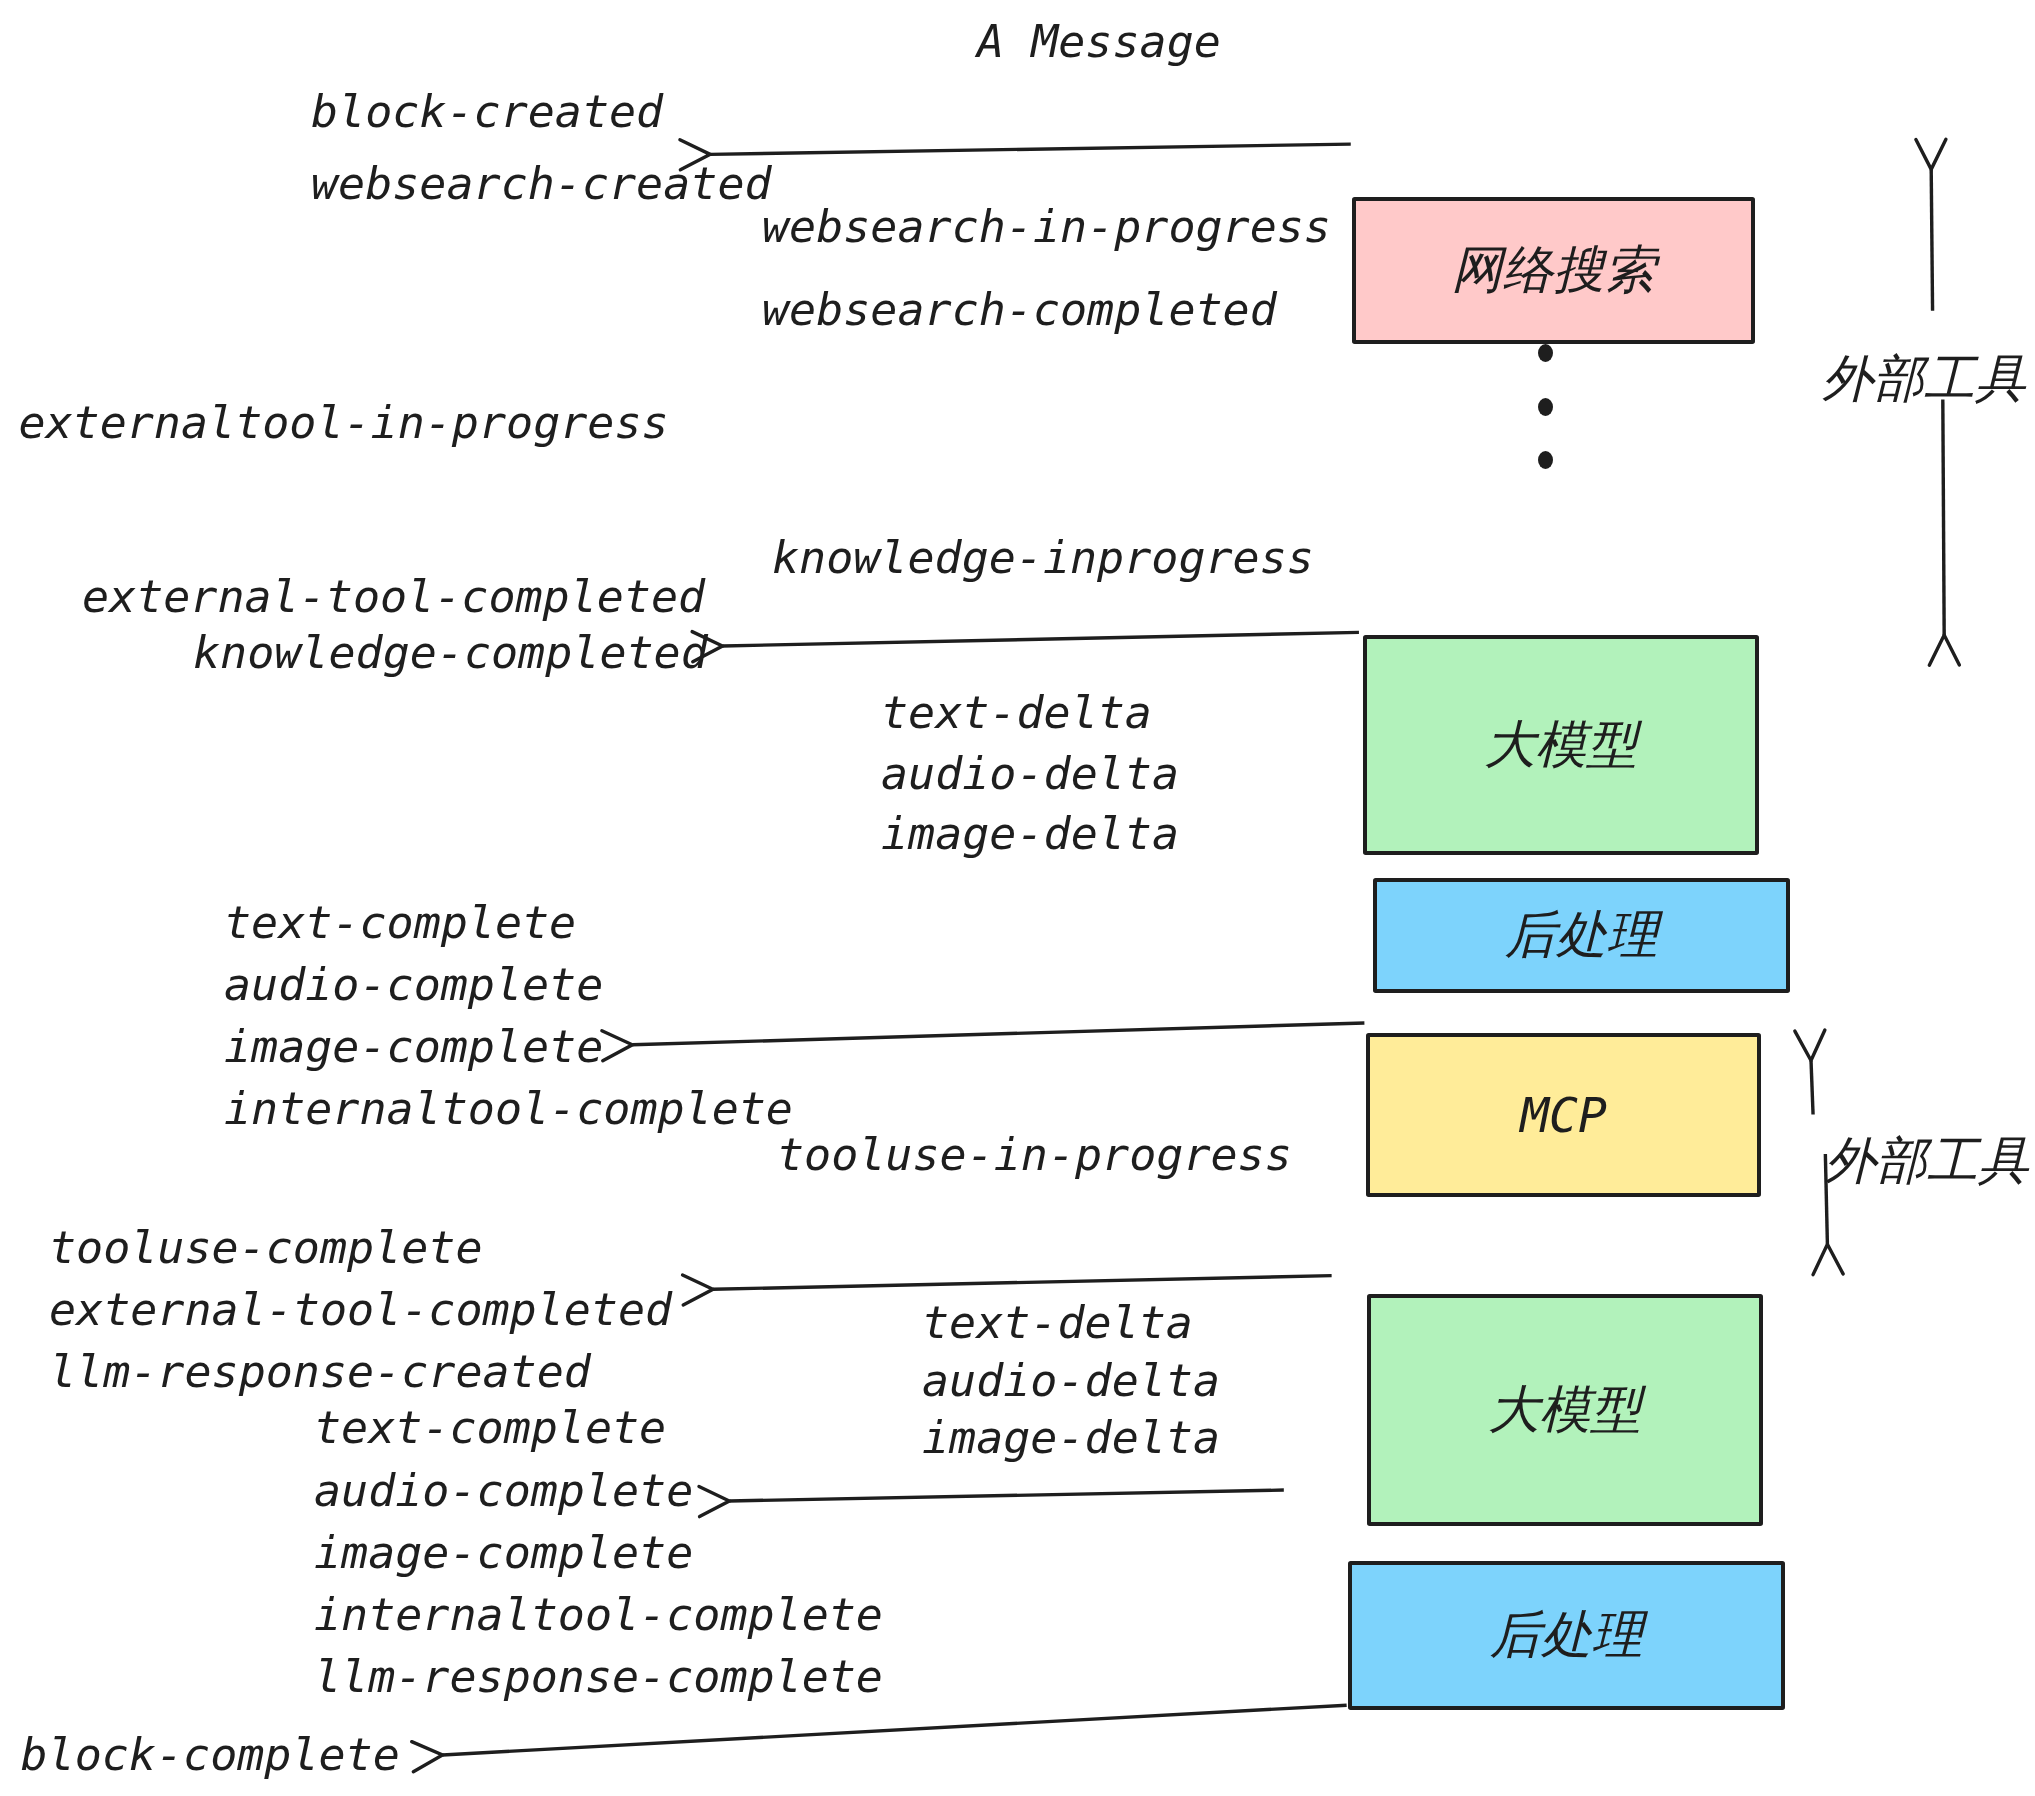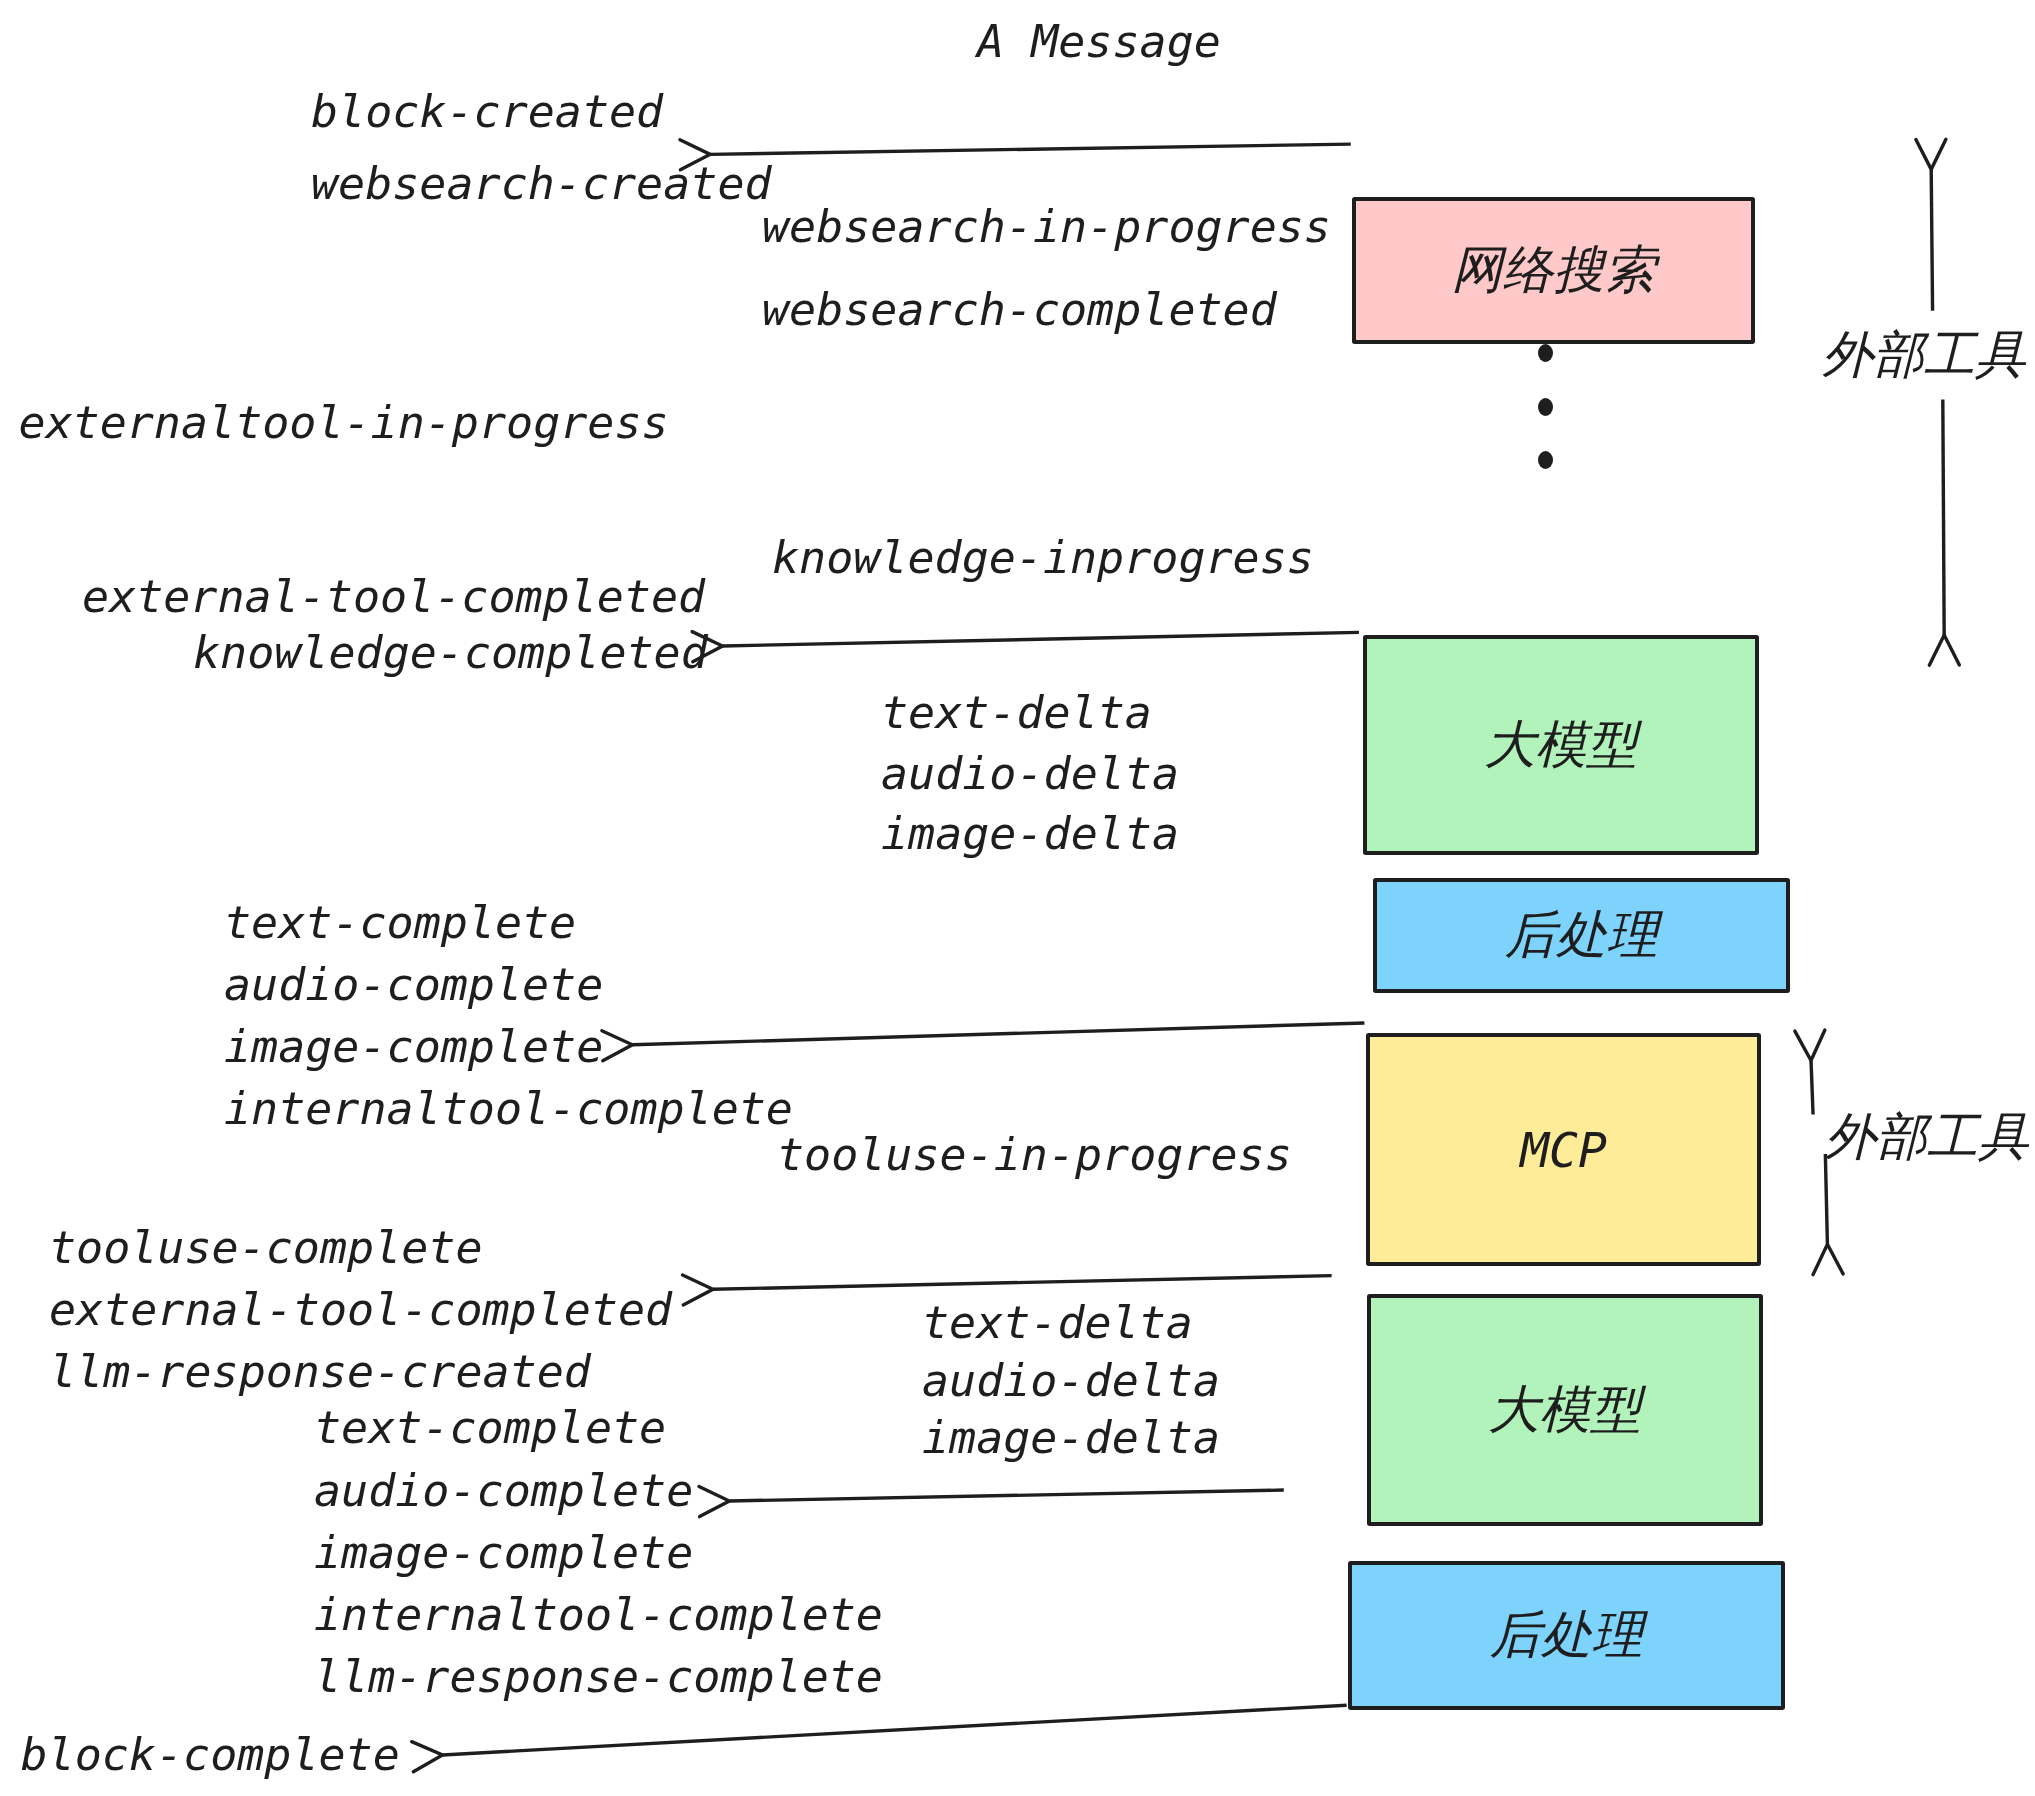--- a/index.html
+++ b/index.html
@@ -50,20 +50,21 @@
     font-size:48px;
     color:#1e1e1e;
   }
   .side-label{
     position:absolute;
     transform:translateY(-50%);
     font-family:"DejaVu Sans", sans-serif;
     font-size:51px;
     color:#1e1e1e;
     white-space:nowrap;
+    margin-top:24px;
   }
   .dot{
     position:absolute;
     width:15px;height:18px;
     background:#1e1e1e;
     border-radius:50%;
   }
   #arrows{
     position:absolute;
     left:0;top:0;width:2035px;height:1796px;
@@ -97,21 +98,21 @@
 
   <div class="box pink" style="left:1352px;top:171px;width:403px;height:147px">
     <span class="cjk">网络搜索</span>
   </div>
   <div class="box green" style="left:1363px;top:635px;width:396px;height:220px">
     <span class="cjk">大模型</span>
   </div>
   <div class="box white" style="left:1373px;top:878px;width:417px;height:115px">
     <span class="cjk">后处理</span>
   </div>
-  <div class="box yellow" style="left:1366px;top:1033px;width:395px;height:233px">
+  <div class="box yellow" style="left:1366px;top:1033px;width:395px;height:164px">
     <span class="mono-label">MCP</span>
   </div>
   <div class="box green" style="left:1367px;top:1294px;width:396px;height:232px">
     <span class="cjk">大模型</span>
   </div>
   <div class="box white" style="left:1348px;top:1561px;width:437px;height:149px">
     <span class="cjk">后处理</span>
   </div>
 
   <div class="dot" style="left:1538px;top:344px"></div>

